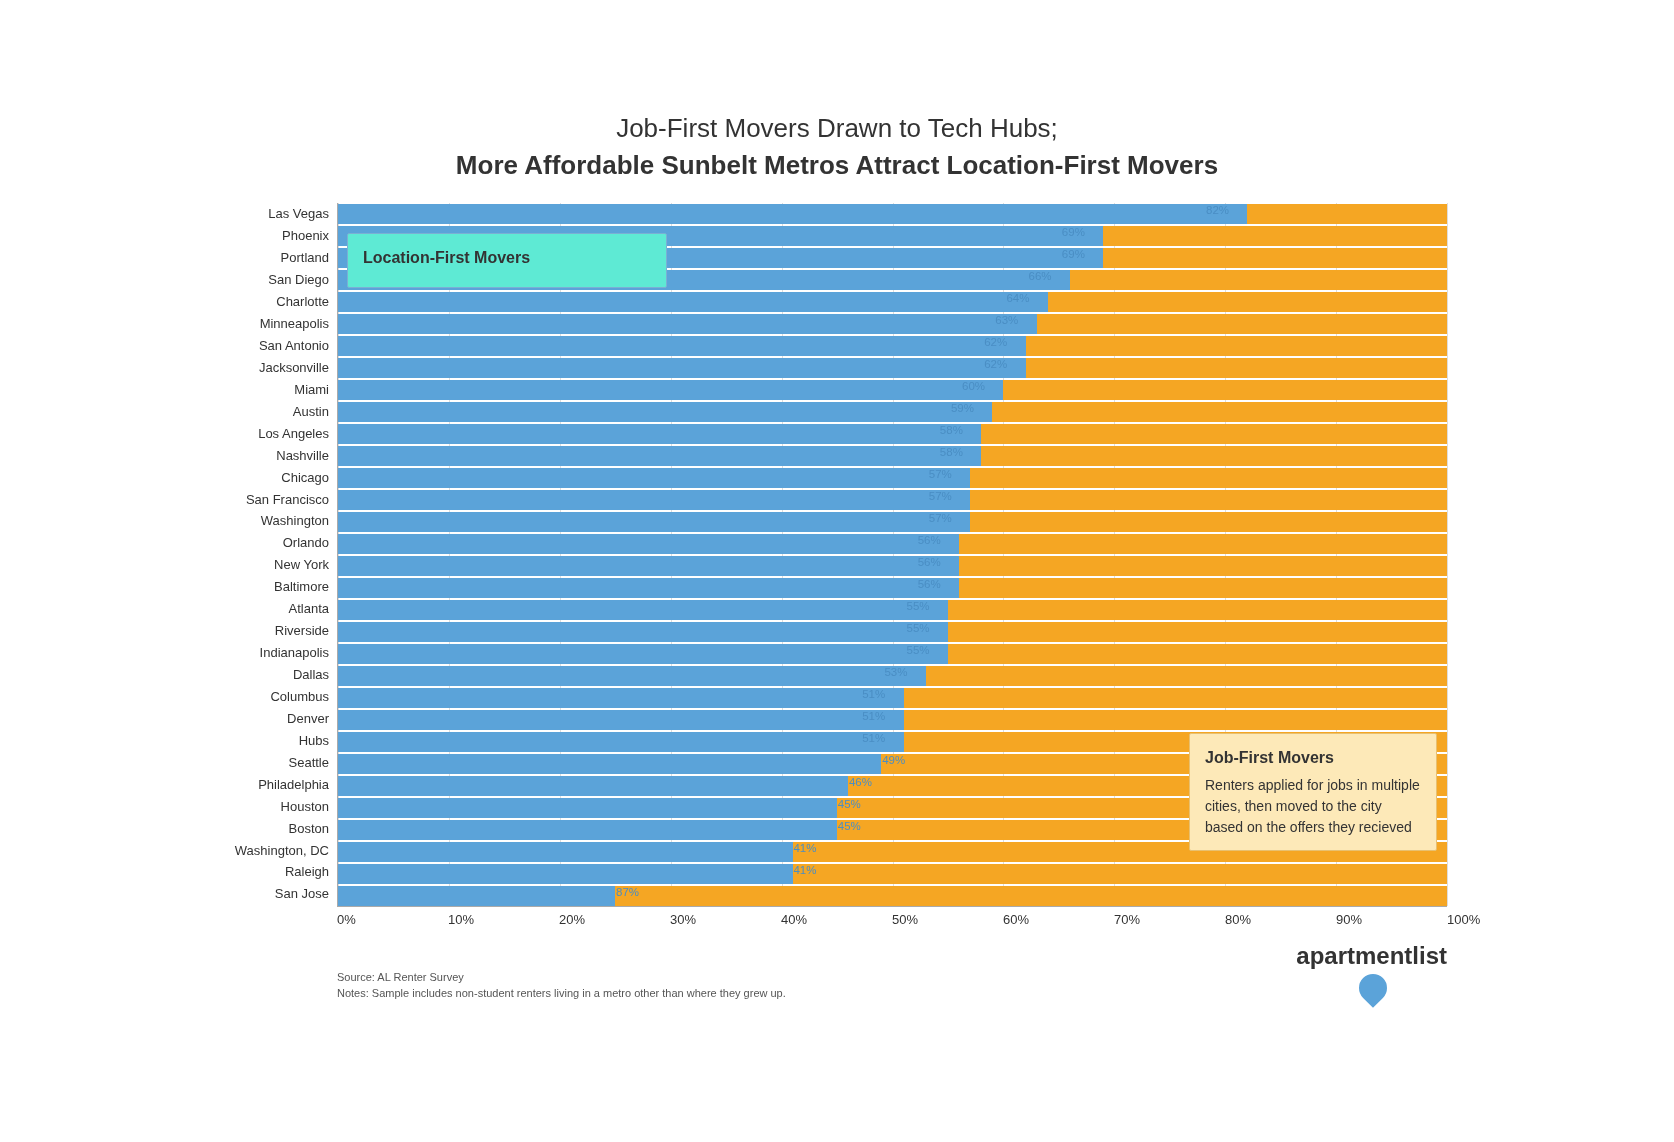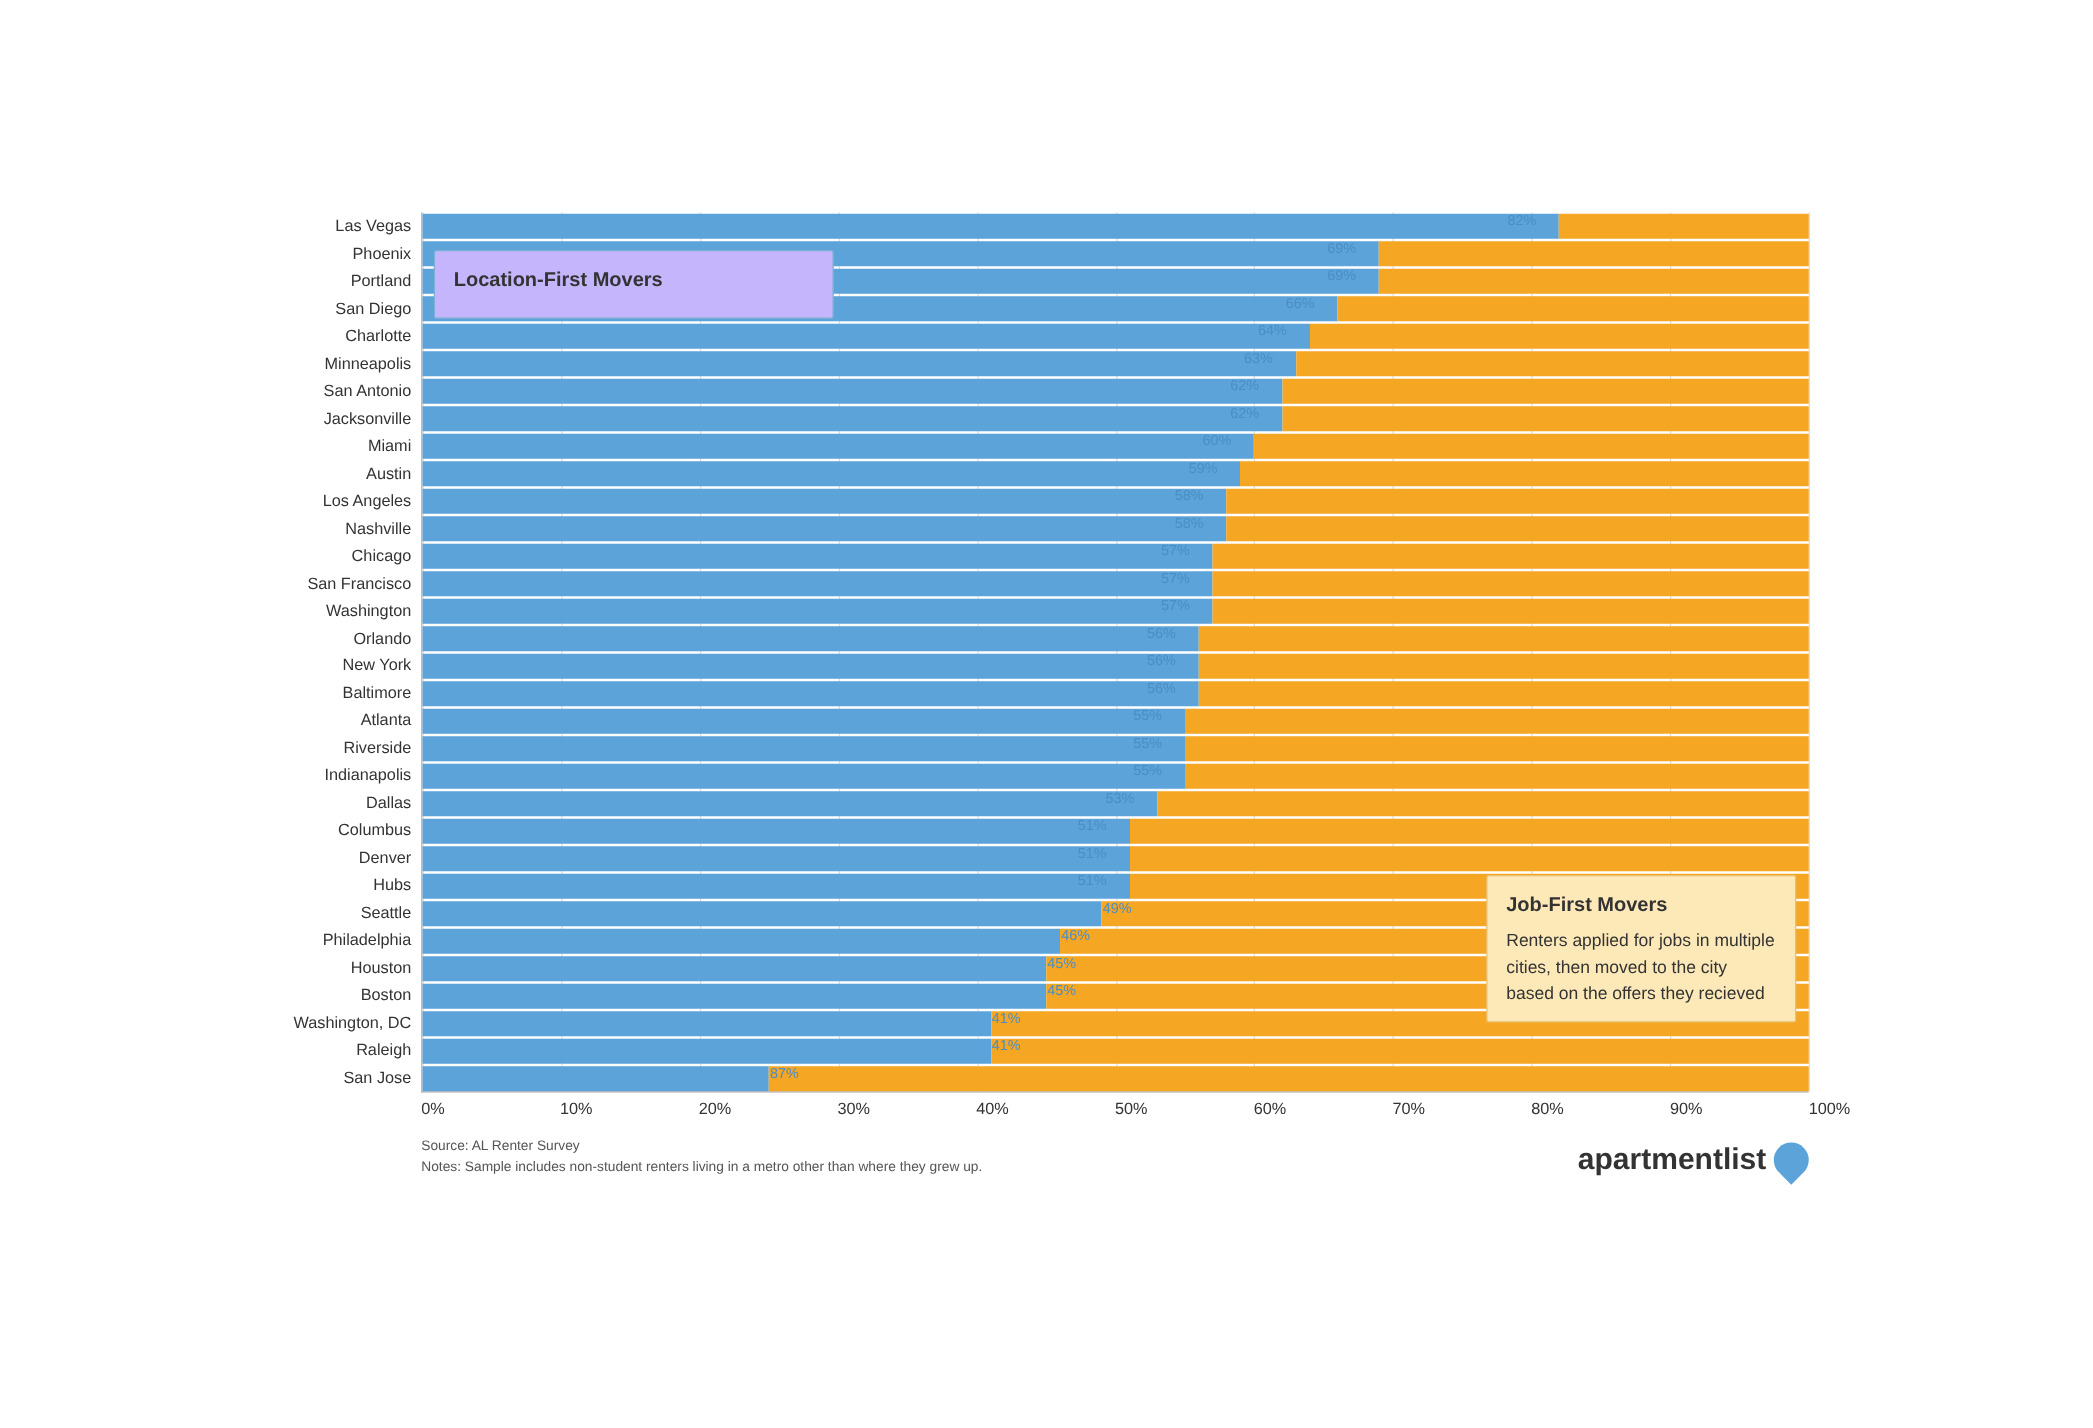--- a/index.html
+++ b/index.html
@@ -90,21 +90,21 @@
     }
     .x-label {
       font-size: 13px;
       color: #333;
       width: 0;
       text-align: center;
     }
     
     .legend-location {
       position: absolute;
-      background: #c4b5fd;
+      background: #5eead4;
       border: 1px solid #7ab0d4;
       padding: 12px 15px;
       top: 10px;
       left: 130px;
       width: 320px;
       font-size: 14px;
       line-height: 1.5;
       color: #333;
       border-radius: 2px;
     }
@@ -138,20 +138,21 @@
     }
     .footer-source {
       font-size: 11px;
       color: #555;
       line-height: 1.5;
     }
     .footer-logo {
       display: flex;
       align-items: center;
       gap: 4px;
+      flex-direction: column;
     }
     .footer-logo-text {
       font-size: 24px;
       font-weight: bold;
       color: #333;
     }
     .footer-logo-icon {
       width: 28px;
       height: 28px;
       background: #5ba3d9;
@@ -169,20 +170,24 @@
       top: 0;
       bottom: 0;
       width: 1px;
       background: #ddd;
     }
   </style>
 </head>
 <body>
 
 <div class="chart-container">
+  <div class="chart-title">
+    <span>Job-First Movers Drawn to Tech Hubs;</span><br>
+    <strong>More Affordable Sunbelt Metros Attract Location-First Movers</strong>
+  </div>
 
   <div class="chart-inner" style="position: relative;">
 
     <div class="y-axis-labels" id="y-labels" style="height: 704px;">
         <div class="y-label">Las Vegas</div>
         <div class="y-label">Phoenix</div>
         <div class="y-label">Portland</div>
         <div class="y-label">San Diego</div>
         <div class="y-label">Charlotte</div>
         <div class="y-label">Minneapolis</div>

